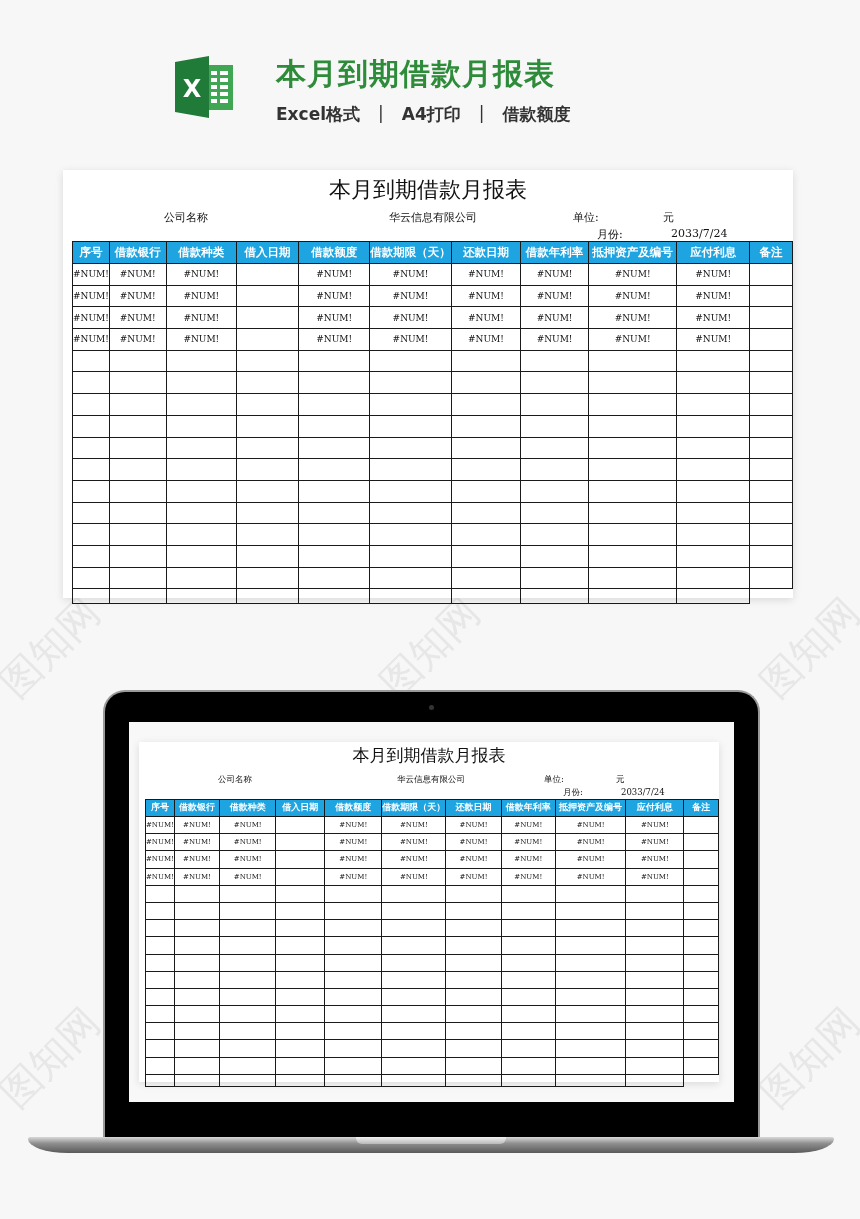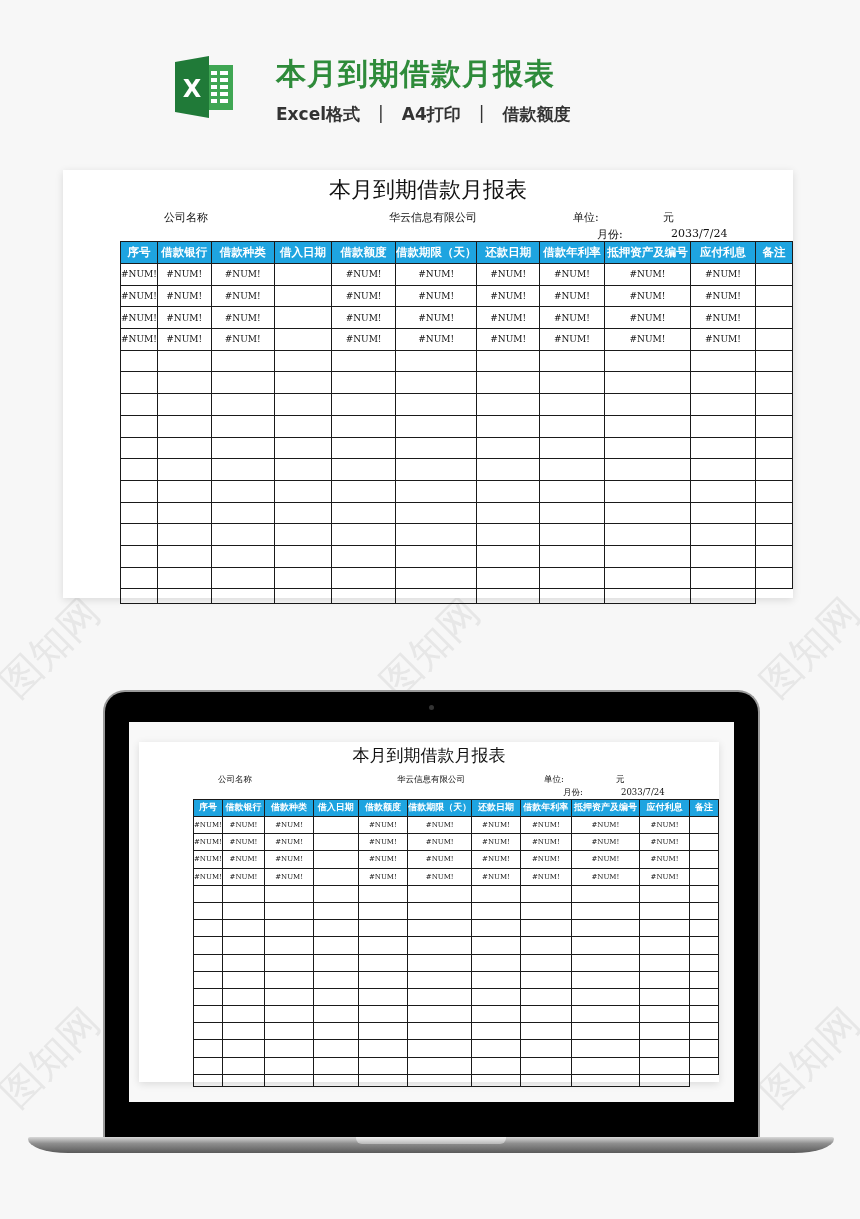--- a/index.html
+++ b/index.html
@@ -9,21 +9,21 @@
   
   .logo { position: absolute; left: 173px; top: 56px; width: 62px; height: 62px; }
   .banner-title { position: absolute; left: 276px; top: 54px; font-size: 30px; font-weight: bold; color: #2e8b3a; letter-spacing: 1px; white-space: nowrap; }
   .banner-sub { position: absolute; left: 276px; top: 103px; font-size: 17px; font-weight: bold; color: #333; white-space: nowrap; display: flex; gap: 0; }
   .banner-sub .sep { margin: 0 18px; font-weight: normal; }
 
   
   .sheet { position: absolute; background: #fff; box-shadow: 0 2px 8px rgba(0,0,0,0.12); font-family: "DejaVu Serif", "Liberation Serif", serif; color: #111; }
   .sheet .s-title { position: absolute; left: 0; right: 0; text-align: center; font-family: "DejaVu Sans", sans-serif; }
   .sheet .meta { position: absolute; white-space: nowrap; }
-  .grid { position: absolute; border-collapse: collapse; table-layout: fixed; margin-left: 48px; }
+  .grid { position: absolute; border-collapse: collapse; table-layout: fixed; }
   .grid th { background: #1ea4e0; color: #fff; font-weight: bold; font-family: "DejaVu Sans", sans-serif; border: 1px solid #1a1a1a; overflow: hidden; white-space: nowrap; text-align: center; line-height: 1.05; }
   .grid td { border: 1px solid #1a1a1a; text-align: center; white-space: nowrap; overflow: hidden; }
   .grid td.nob { border: none; border-top: 1px solid #1a1a1a; }
 
   
   #sheet1 { left: 63px; top: 170px; width: 730px; height: 428px; }
   #sheet1 .s-title { top: 5px; font-size: 22px; }
   #sheet1 .meta { font-size: 11px; }
   #sheet1 .grid { left: 9px; top: 71px; }
   #sheet1 .grid th { font-size: 11.5px; height: 22px; }

